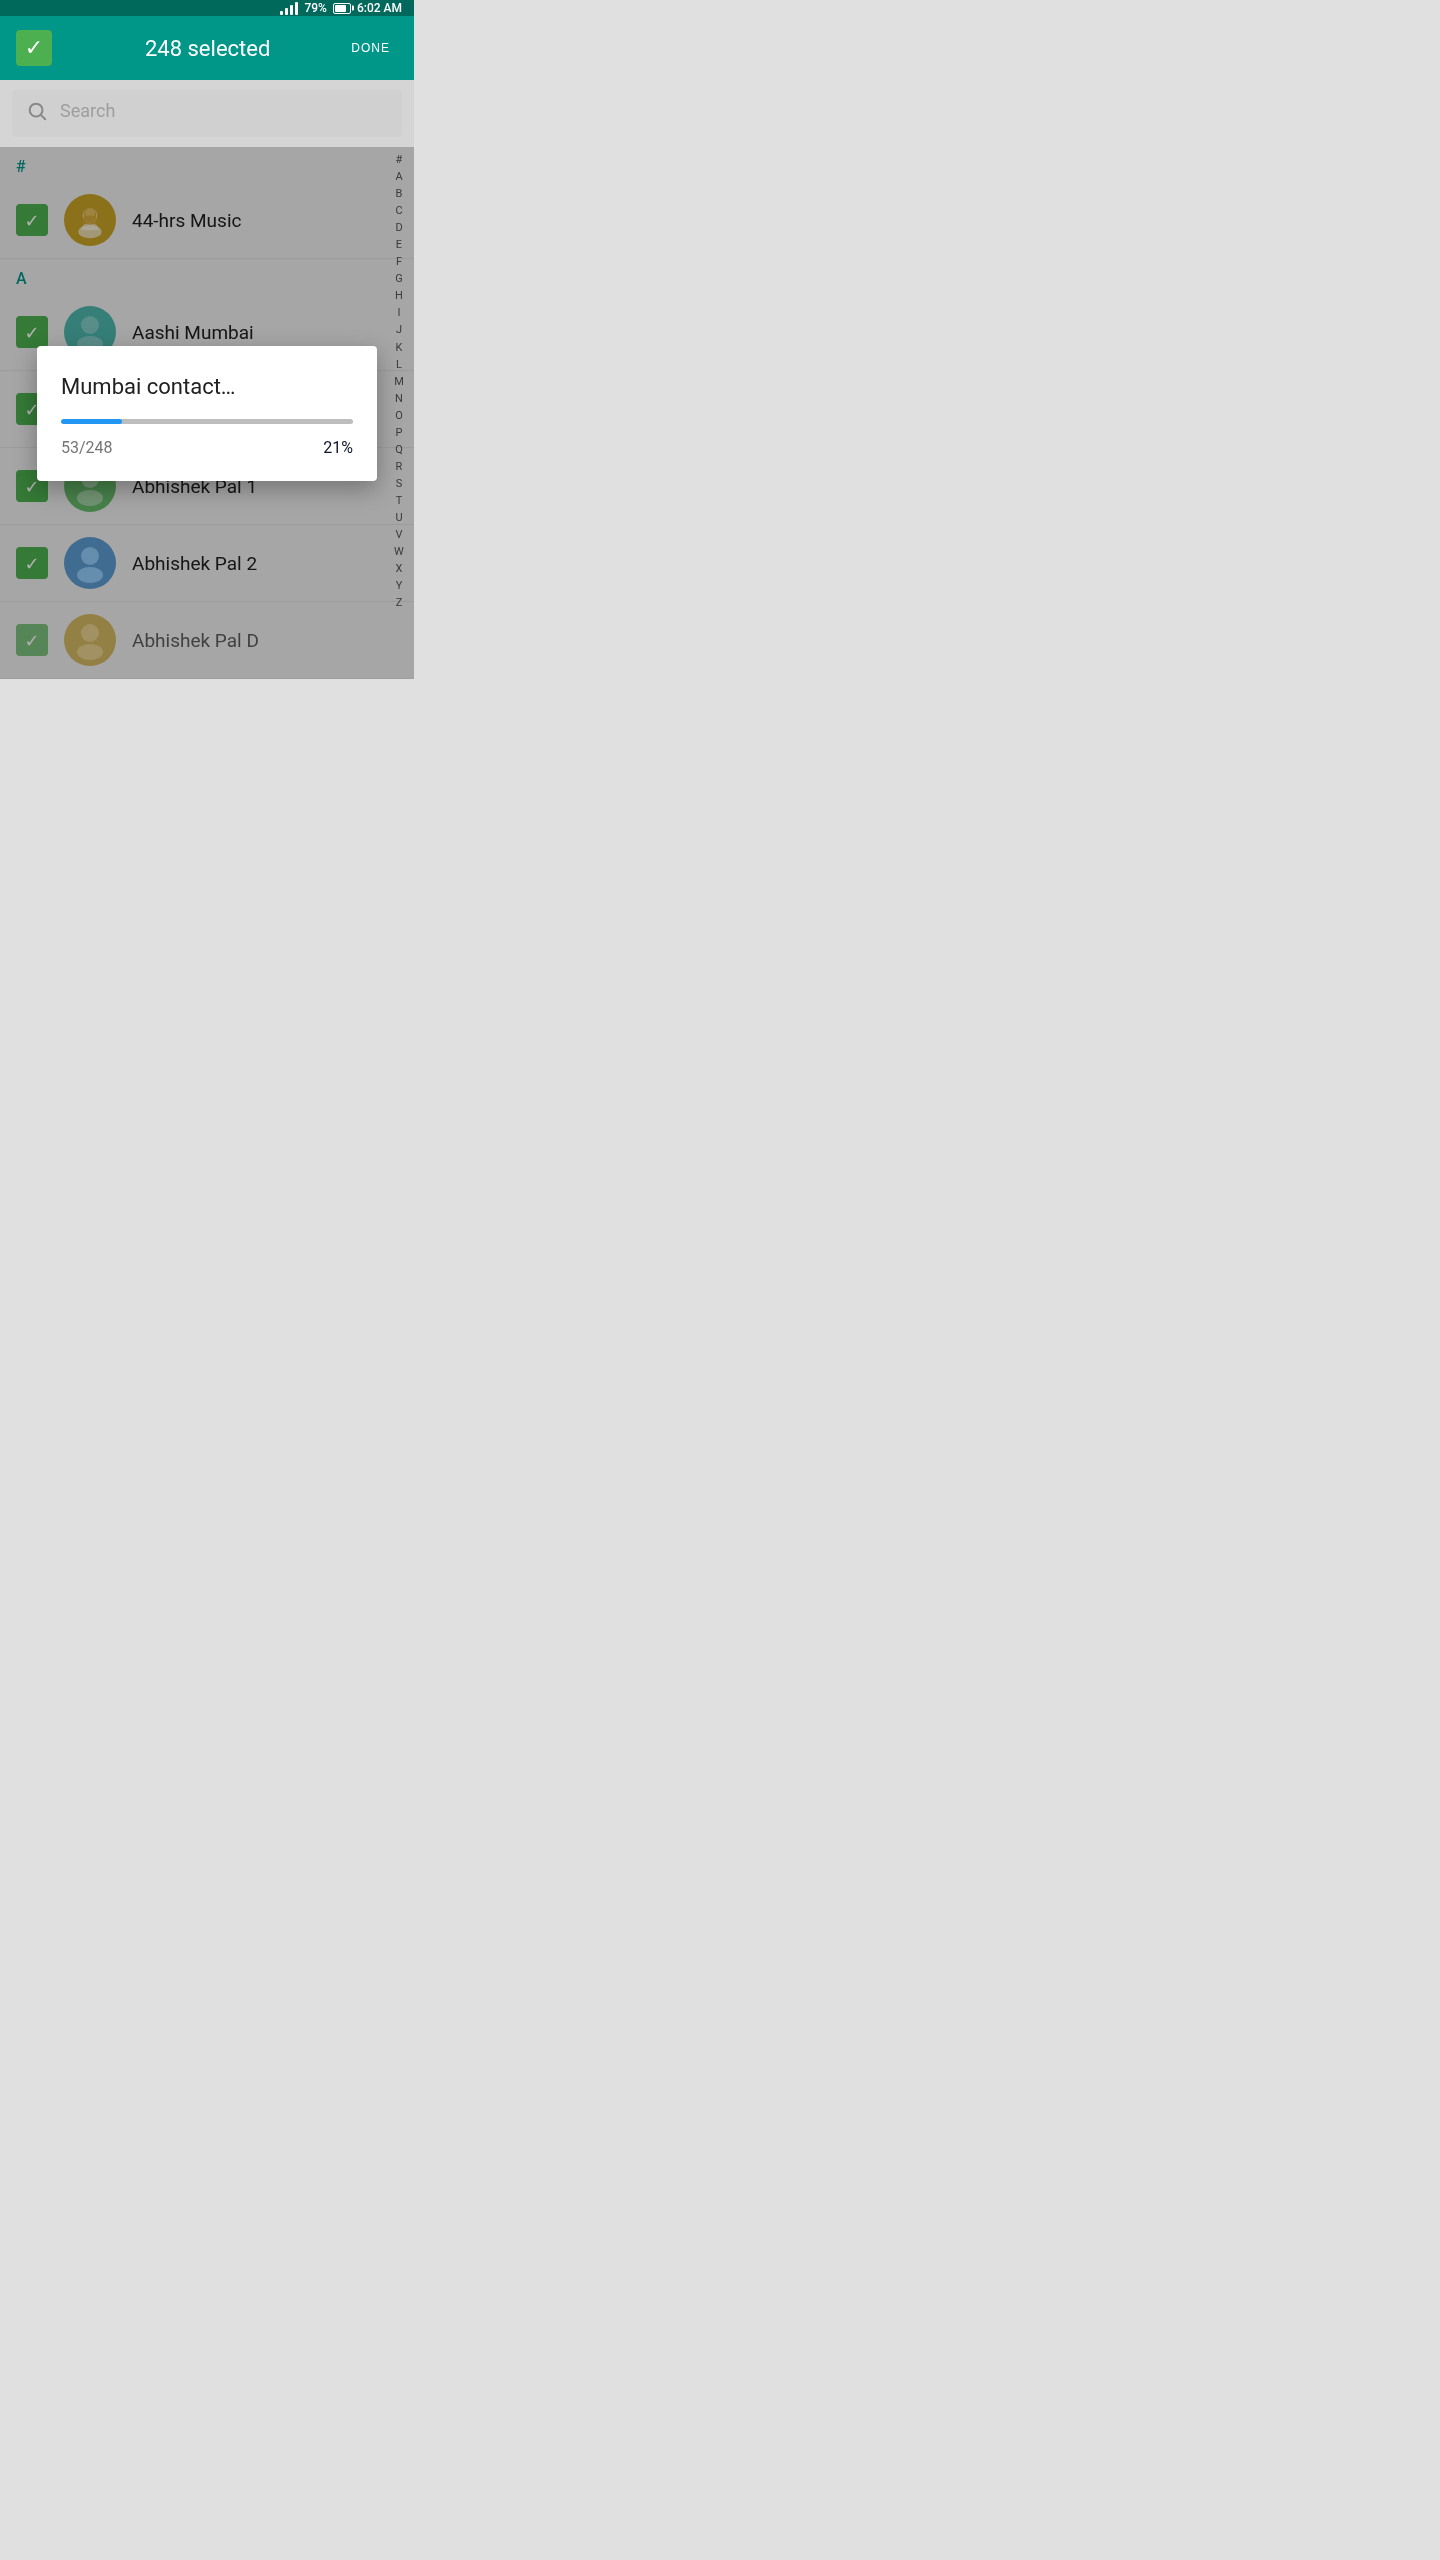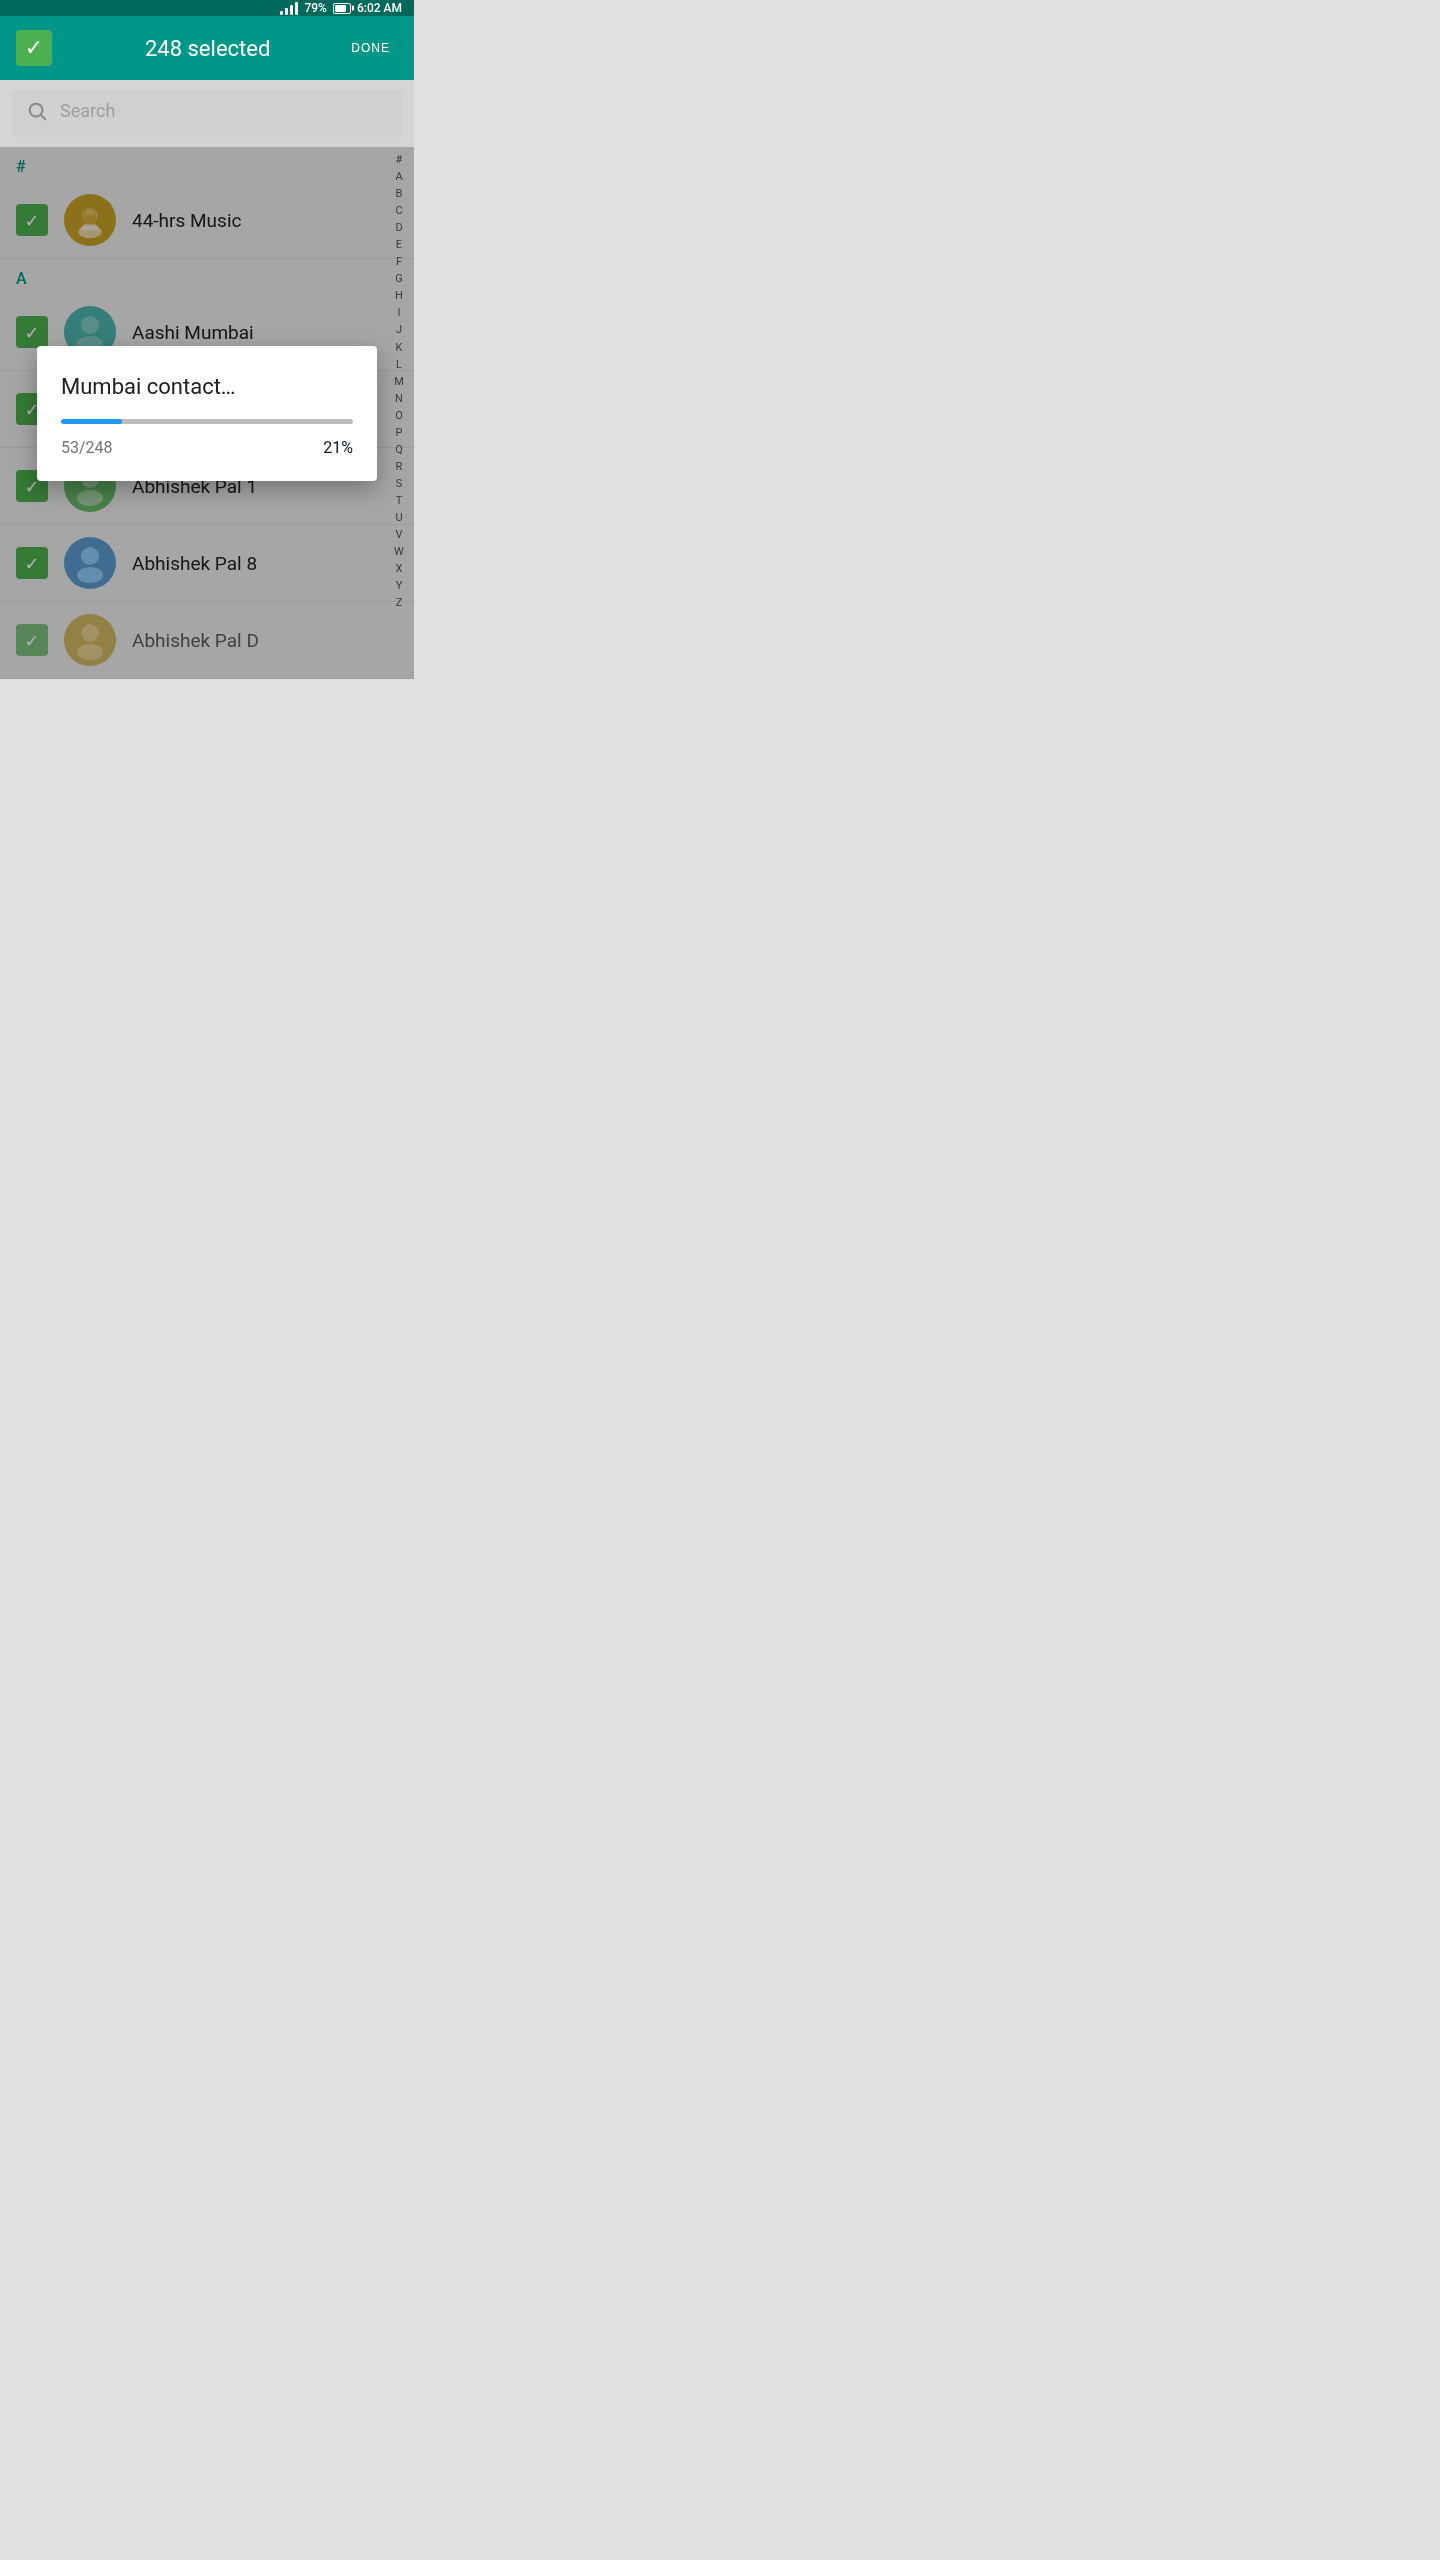--- a/index.html
+++ b/index.html
@@ -438,21 +438,21 @@
   <div class="contact-item">
     <div class="contact-checkbox">
       <span style="color:white;font-size:18px;">✓</span>
     </div>
     <div class="contact-avatar avatar-blue">
       <svg viewBox="0 0 52 52" width="52" height="52" fill="none">
         <circle cx="26" cy="19" r="9" fill="#90caf9"></circle>
         <ellipse cx="26" cy="38" rx="13" ry="8" fill="#90caf9"></ellipse>
       </svg>
     </div>
-    <span class="contact-name">Abhishek Pal 8</span>
+    <span class="contact-name">Abhishek Pal 2</span>
   </div>
 
   <div class="contact-item" style="opacity:0.7;">
     <div class="contact-checkbox">
       <span style="color:white;font-size:18px;">✓</span>
     </div>
     <div class="contact-avatar avatar-gold">
       <svg viewBox="0 0 52 52" width="52" height="52" fill="none">
         <circle cx="26" cy="19" r="9" fill="#e8c566"></circle>
         <ellipse cx="26" cy="38" rx="13" ry="8" fill="#e8c566"></ellipse>

